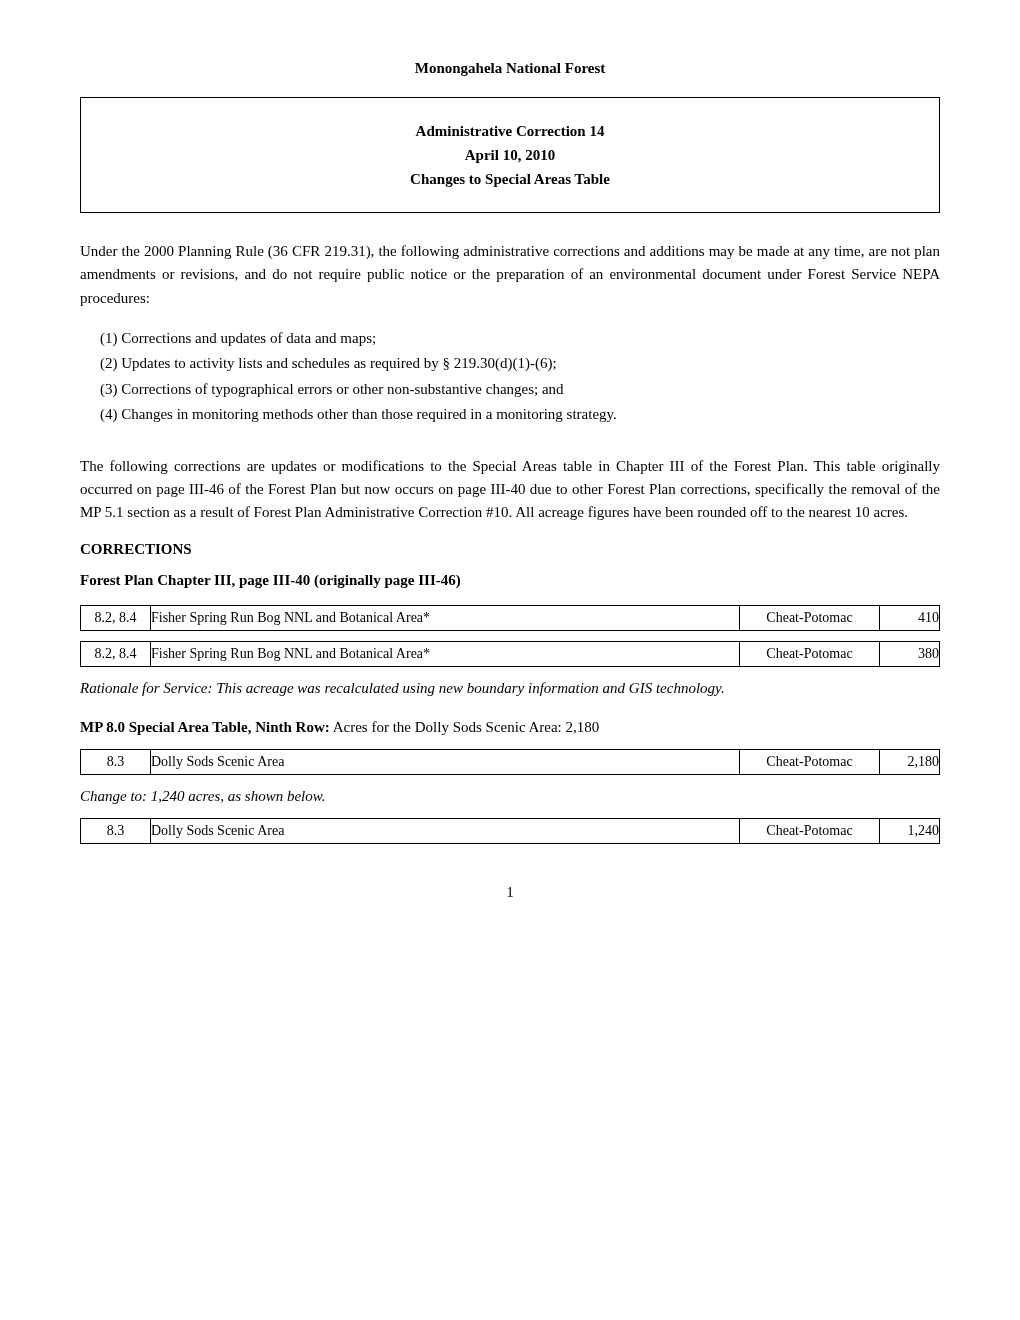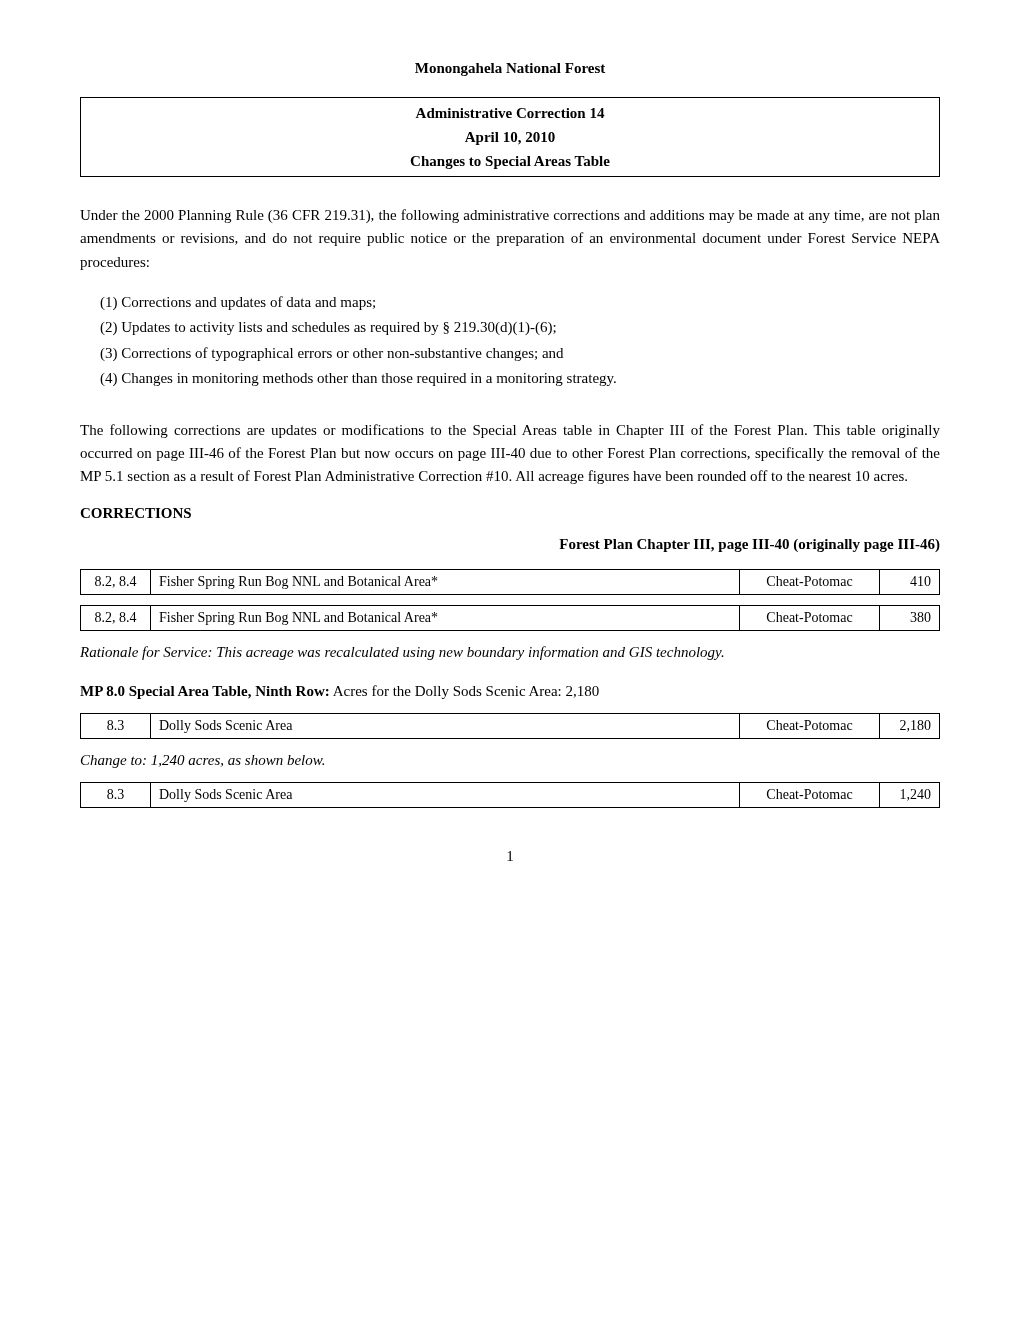--- a/index.html
+++ b/index.html
@@ -21,21 +21,21 @@
     .page-title {
       text-align: center;
       font-size: 15px;
       font-weight: bold;
       margin-bottom: 20px;
     }
 
     .header-box {
       border: 1px solid #000;
       text-align: center;
-      padding: 3px 20px;
+      padding: 21px 20px;
       margin-bottom: 22px;
       margin-top: 6px;
     }
 
     .header-box p {
       font-weight: bold;
       font-size: 15px;
       line-height: 1.6;
     }
 
@@ -54,42 +54,41 @@
 
     .section-heading {
       font-weight: bold;
       margin-bottom: 14px;
     }
 
     .subsection-heading {
       font-weight: bold;
       font-style: normal;
       margin-bottom: 10px;
-      text-align: right;
     }
 
     .row-heading {
       font-weight: bold;
       margin-bottom: 10px;
       line-height: 1.55;
     }
 
     .row-heading span.normal {
       font-weight: normal;
     }
 
     .data-table {
       width: 100%;
       border-collapse: collapse;
       margin-bottom: 10px;
     }
 
     .data-table td {
       border: 1px solid #000;
-      padding: 4px 8px;
+      padding: 4px 0;
       font-size: 14px;
     }
 
     .data-table td.col-mp {
       width: 70px;
       text-align: center;
     }
 
     .data-table td.col-name {
       width: auto;

